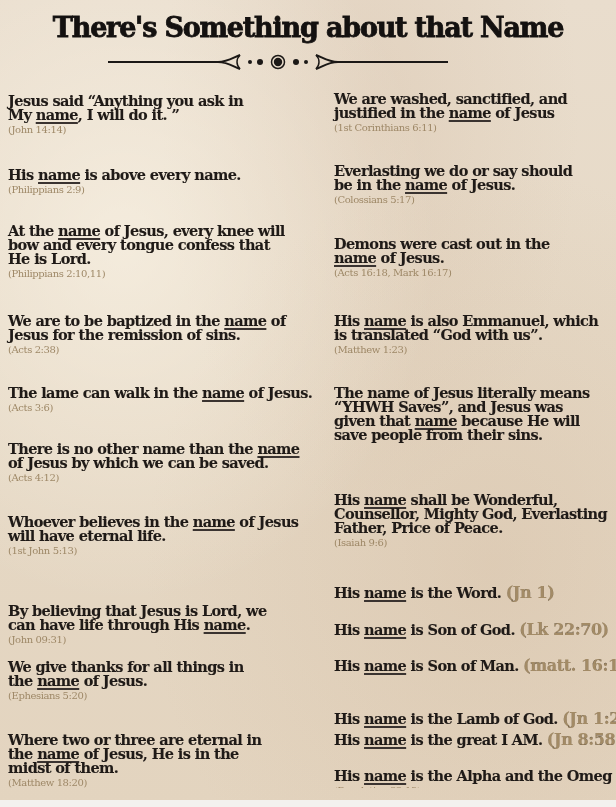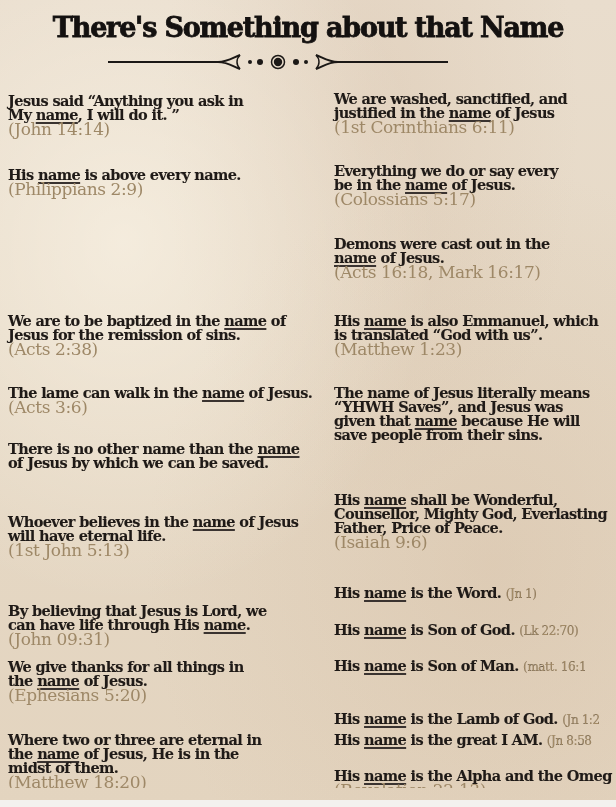--- a/index.html
+++ b/index.html
@@ -43,31 +43,31 @@
     font-size: 14.5px;
     line-height: 14px;
     color: #1f1a17;
     letter-spacing: -0.6px;
     font-weight: bold;
     -webkit-text-stroke: 0.1px #1f1a17;
   }
   .text .line { display: block; }
   .u { text-decoration: underline; text-decoration-thickness: 1.5px; text-underline-offset: 2px; text-decoration-color: #3a3330; }
   .ref {
-    font-size: 17px;
+    font-size: 10px;
     line-height: 15px;
     color: #9e8867;
     letter-spacing: -0.4px;
     display: block;
   }
   .ref-inline {
-    font-size: 12px;
+    font-size: 16px;
     color: #a38b66;
     letter-spacing: -0.4px;
-    font-weight: normal;
+    font-weight: bold;
   }
 </style>
 </head>
 <body>
 
 <div class="poster">
 
   <div class="title">There's Something about that Name</div>
 
   <div class="divider">
@@ -97,20 +97,26 @@
     </div>
 
     <div class="entry" style="top:76px">
       <div class="text">
         <span class="line">His <span class="u">name</span> is above every name.</span>
       </div>
       <span class="ref">(Philippians 2:9)</span>
     </div>
 
     <div class="entry" style="top:132px">
+      <div class="text">
+        <span class="line">At the <span class="u">name</span> of Jesus, every knee will</span>
+        <span class="line">bow and every tongue confess that</span>
+        <span class="line">He is Lord.</span>
+      </div>
+      <span class="ref">(Philippians 2:10,11)</span>
     </div>
 
     <div class="entry" style="top:222px">
       <div class="text">
         <span class="line">We are to be baptized in the <span class="u">name</span> of</span>
         <span class="line">Jesus for the remission of sins.</span>
       </div>
       <span class="ref">(Acts 2:38)</span>
     </div>
 
@@ -119,20 +125,21 @@
         <span class="line">The lame can walk in the <span class="u">name</span> of Jesus.</span>
       </div>
       <span class="ref">(Acts 3:6)</span>
     </div>
 
     <div class="entry" style="top:350px">
       <div class="text">
         <span class="line">There is no other name than the <span class="u">name</span></span>
         <span class="line">of Jesus by which we can be saved.</span>
       </div>
+      <span class="ref">(Acts 4:12)</span>
     </div>
 
     <div class="entry" style="top:423px">
       <div class="text">
         <span class="line">Whoever believes in the <span class="u">name</span> of Jesus</span>
         <span class="line">will have eternal life.</span>
       </div>
       <span class="ref">(1st John 5:13)</span>
     </div>
 
@@ -166,21 +173,21 @@
     <div class="entry" style="top:0px">
       <div class="text">
         <span class="line">We are washed, sanctified, and</span>
         <span class="line">justified in the <span class="u">name</span> of Jesus</span>
       </div>
       <span class="ref">(1st Corinthians 6:11)</span>
     </div>
 
     <div class="entry" style="top:72px">
       <div class="text">
-        <span class="line">Everything we do or say every</span>
+        <span class="line">Everlasting we do or say should</span>
         <span class="line">be in the <span class="u">name</span> of Jesus.</span>
       </div>
       <span class="ref">(Colossians 5:17)</span>
     </div>
 
     <div class="entry" style="top:145px">
       <div class="text">
         <span class="line">Demons were cast out in the</span>
         <span class="line"><span class="u">name</span> of Jesus.</span>
       </div>

